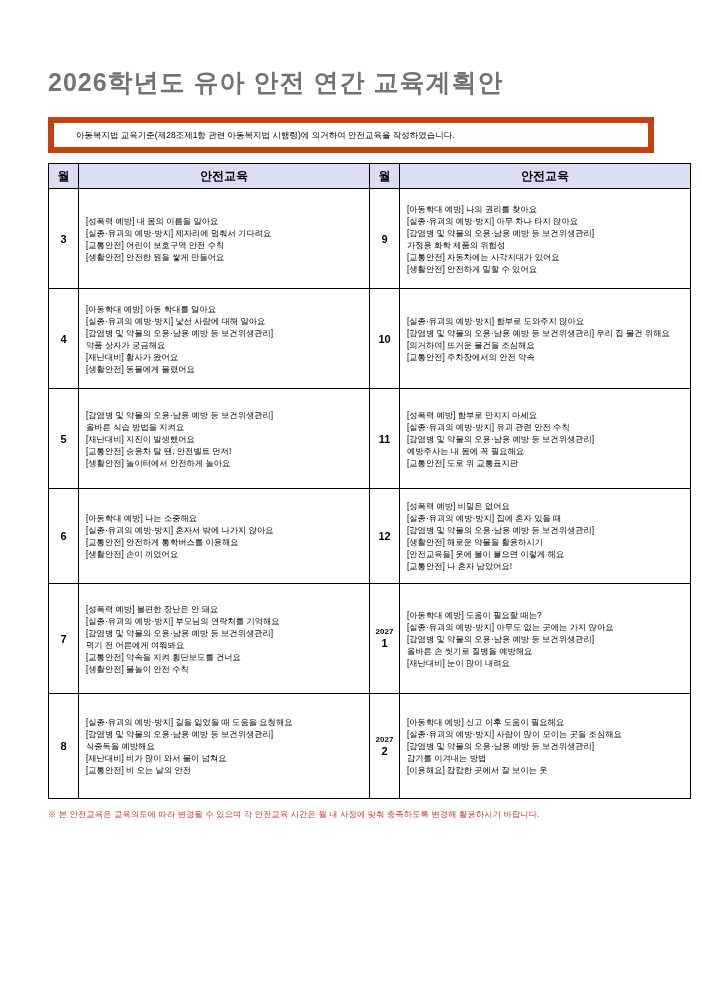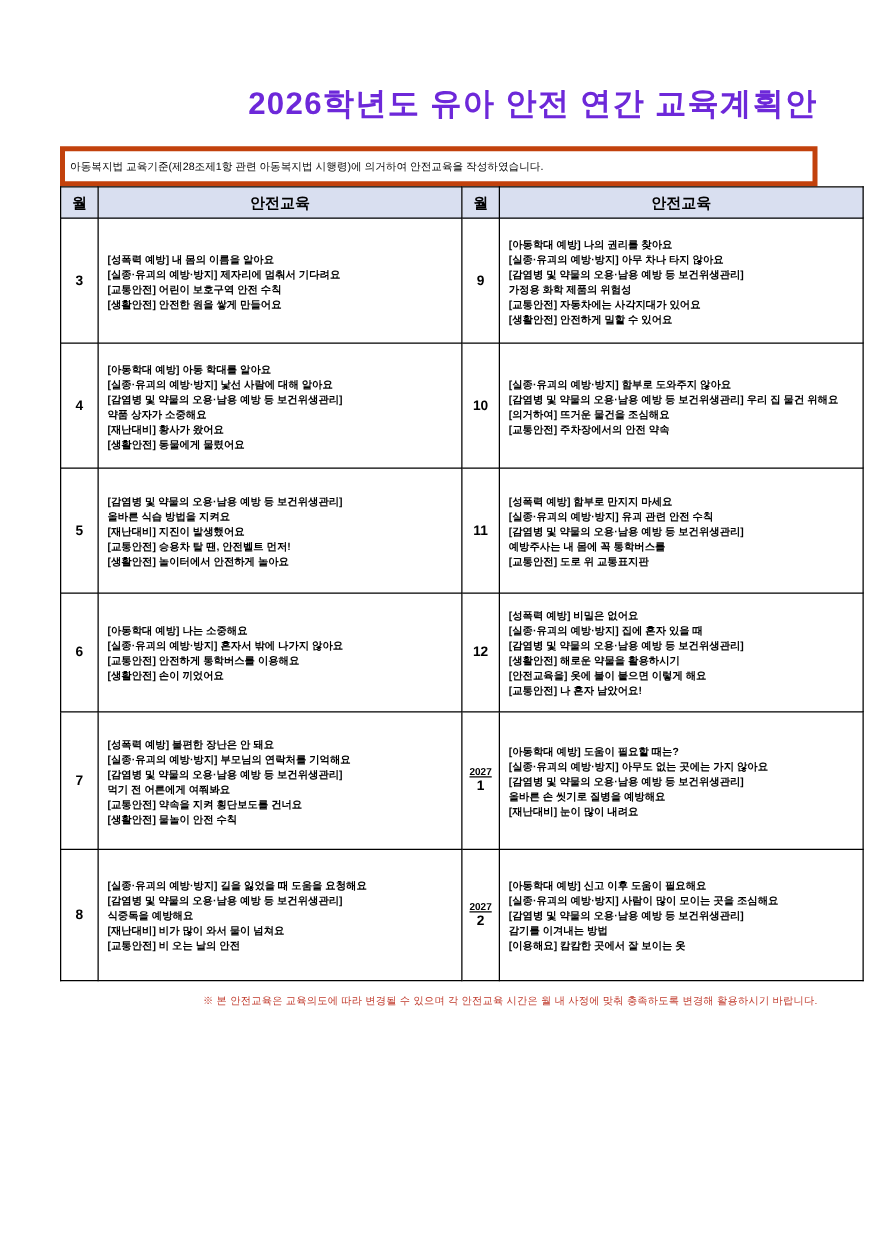--- a/index.html
+++ b/index.html
@@ -14,33 +14,34 @@
     color: #000000;
   }
   .page {
     position: relative;
     width: 702px;
     height: 992px;
     box-sizing: border-box;
     padding: 0 48px;
   }
   .doc-title {
-    text-align: right;
+    text-align: left;
     font-size: 25px;
     font-weight: bold;
     letter-spacing: 1px;
     padding-top: 66px;
     padding-bottom: 10px;
-    color: #6d28d9;
+    color: #737373;
   }
   .note-box {
-    border: 4px solid #c2410c;
+    border: 6px solid #c2410c;
     font-size: 8.5px;
-    padding: 7px 4px;
+    padding: 7px 22px;
     margin-top: 8px;
+    margin-bottom: 10px;
     line-height: 1.2;
   }
   table.plan {
     border-collapse: collapse;
     width: 100%;
     table-layout: fixed;
   }
   table.plan th, table.plan td {
     border: 1px solid #000;
     vertical-align: middle;
@@ -57,35 +58,33 @@
   td.month-cell {
     text-align: center;
     font-size: 11px;
     font-weight: bold;
   }
   td.month-cell .yr {
     display: block;
     font-size: 8px;
     font-weight: bold;
     line-height: 1.1;
-    text-decoration: underline;
   }
   td.content-cell {
     padding: 6px 7px;
     font-size: 8.3px;
     line-height: 1.45;
-    font-weight: bold;
   }
   td.content-cell .line {
     white-space: nowrap;
     overflow: hidden;
   }
   .footer-note {
     margin-top: 10px;
-    text-align: right;
+    text-align: left;
     font-size: 8.2px;
     color: #c0392b;
     letter-spacing: 0.2px;
   }
 </style>
 </head>
 <body>
 
 <div class="page">
 
@@ -126,21 +125,21 @@
             <div class="line">[교통안전] 자동차에는 사각지대가 있어요</div>
             <div class="line">[생활안전] 안전하게 밀할 수 있어요</div>
           </td>
         </tr>
         <tr style="height: 100px;">
           <td class="month-cell"><span>4</span></td>
           <td class="content-cell">
             <div class="line">[아동학대 예방] 아동 학대를 알아요</div>
             <div class="line">[실종·유괴의 예방·방지] 낯선 사람에 대해 알아요</div>
             <div class="line">[감염병 및 약물의 오용·남용 예방 등 보건위생관리]</div>
-            <div class="line">약품 상자가 소중해요</div>
+            <div class="line">약품 상자가 궁금해요</div>
             <div class="line">[재난대비] 황사가 왔어요</div>
             <div class="line">[생활안전] 동물에게 물렸어요</div>
           </td>
           <td class="month-cell"><span>10</span></td>
           <td class="content-cell">
             <div class="line">[실종·유괴의 예방·방지] 함부로 도와주지 않아요</div>
             <div class="line">[감염병 및 약물의 오용·남용 예방 등 보건위생관리] 우리 집 물건 위해요</div>
             <div class="line">[의거하여] 뜨거운 물건을 조심해요</div>
             <div class="line">[교통안전] 주차장에서의 안전 약속</div>
           </td>
@@ -152,21 +151,21 @@
             <div class="line">올바른 식습 방법을 지켜요</div>
             <div class="line">[재난대비] 지진이 발생했어요</div>
             <div class="line">[교통안전] 승용차 탈 땐, 안전벨트 먼저!</div>
             <div class="line">[생활안전] 놀이터에서 안전하게 놀아요</div>
           </td>
           <td class="month-cell"><span>11</span></td>
           <td class="content-cell">
             <div class="line">[성폭력 예방] 함부로 만지지 마세요</div>
             <div class="line">[실종·유괴의 예방·방지] 유괴 관련 안전 수칙</div>
             <div class="line">[감염병 및 약물의 오용·남용 예방 등 보건위생관리]</div>
-            <div class="line">예방주사는 내 몸에 꼭 통학버스를</div>
+            <div class="line">예방주사는 내 몸에 꼭 필요해요</div>
             <div class="line">[교통안전] 도로 위 교통표지판</div>
           </td>
         </tr>
         <tr style="height: 95px;">
           <td class="month-cell"><span>6</span></td>
           <td class="content-cell">
             <div class="line">[아동학대 예방] 나는 소중해요</div>
             <div class="line">[실종·유괴의 예방·방지] 혼자서 밖에 나가지 않아요</div>
             <div class="line">[교통안전] 안전하게 통학버스를 이용해요</div>
             <div class="line">[생활안전] 손이 끼었어요</div>

